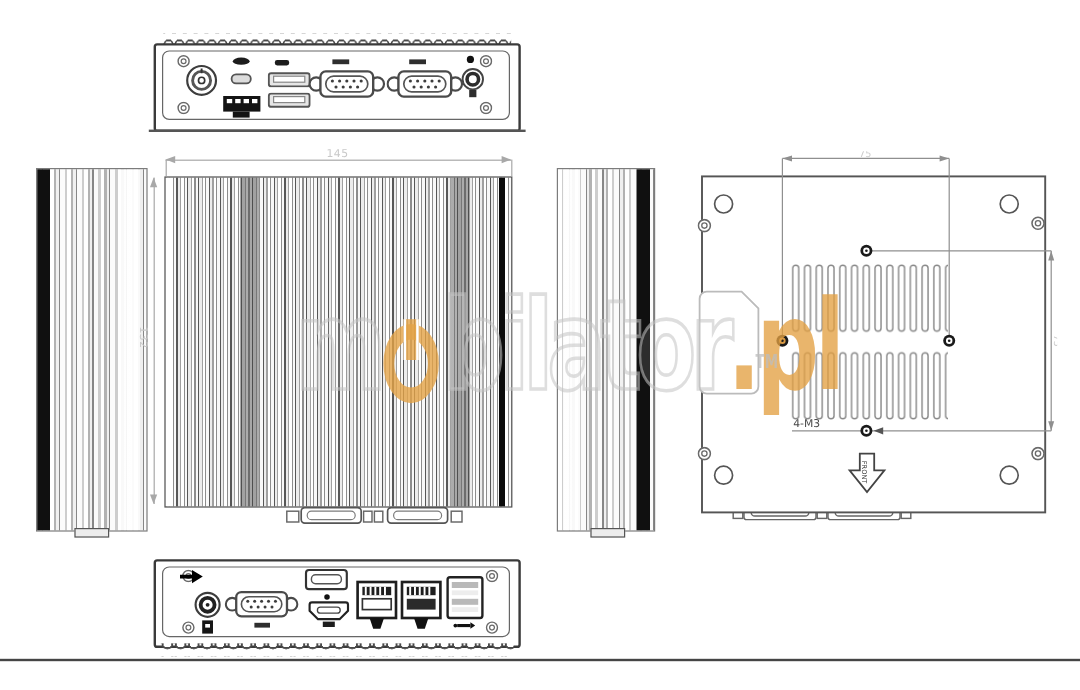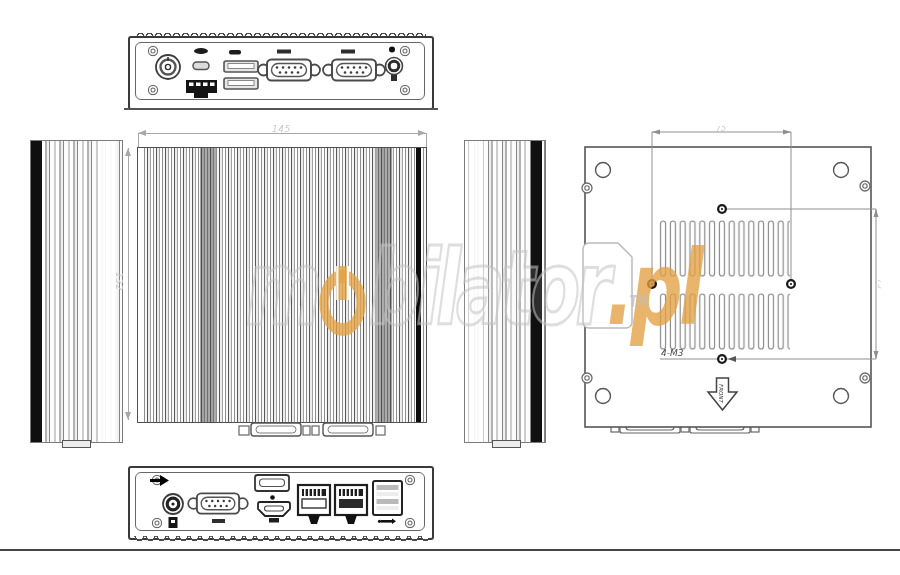--- a/index.html
+++ b/index.html
@@ -1,17 +1,17 @@
 <!DOCTYPE html>
 <html><head>
 <meta charset="utf-8">
 <style>
   html,body{margin:0;padding:0;background:#fff;}
   #canvas{position:relative;width:900px;height:575px;background:#fff;overflow:hidden;
-          font-family:"DejaVu Sans",sans-serif;font-style:italic;}
+          font-family:"DejaVu Sans",sans-serif;}
   .abs{position:absolute;}
 
   
   .scallop-up{height:9px;
     background-image:radial-gradient(circle at 50% 100%, #fff 2.7px, #4a4a4a 2.8px 4.1px, rgba(255,255,255,0) 4.3px);
     background-size:9px 9px;}
   .scallop-down{height:11px;
     background-image:radial-gradient(circle at 50% 0%, #fff 3.4px, #4a4a4a 3.5px 5px, rgba(255,255,255,0) 5.2px);
     background-size:11px 11px;}
 

